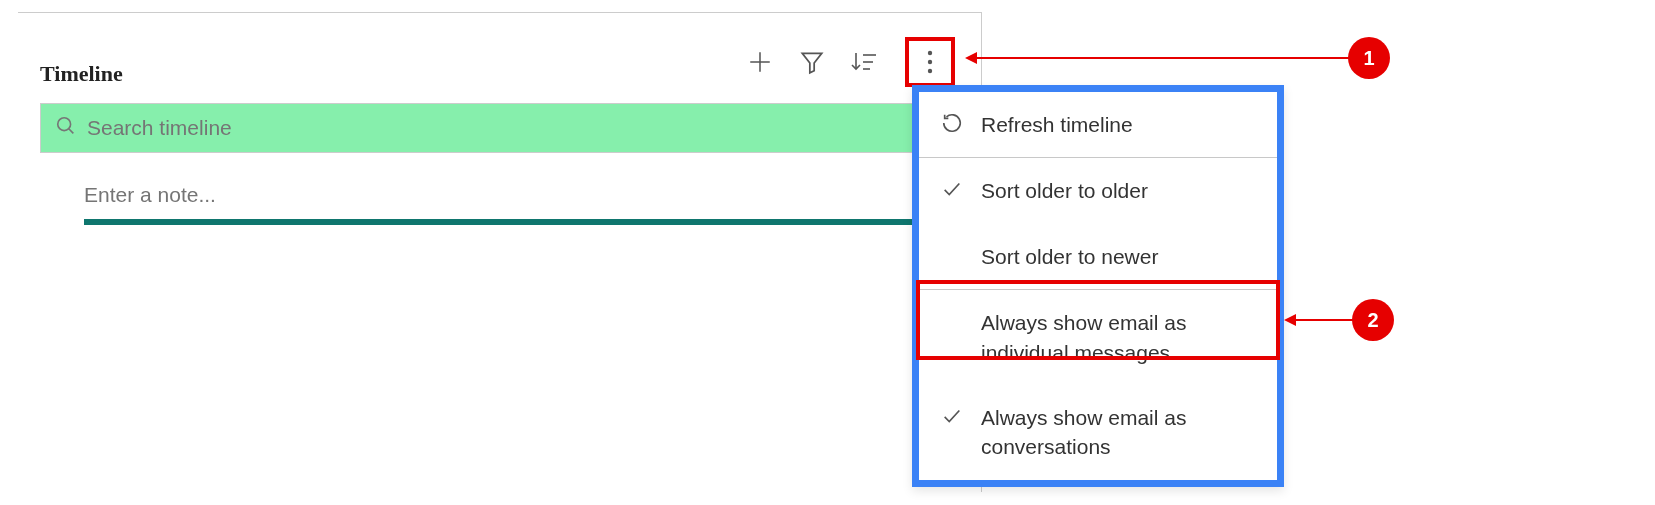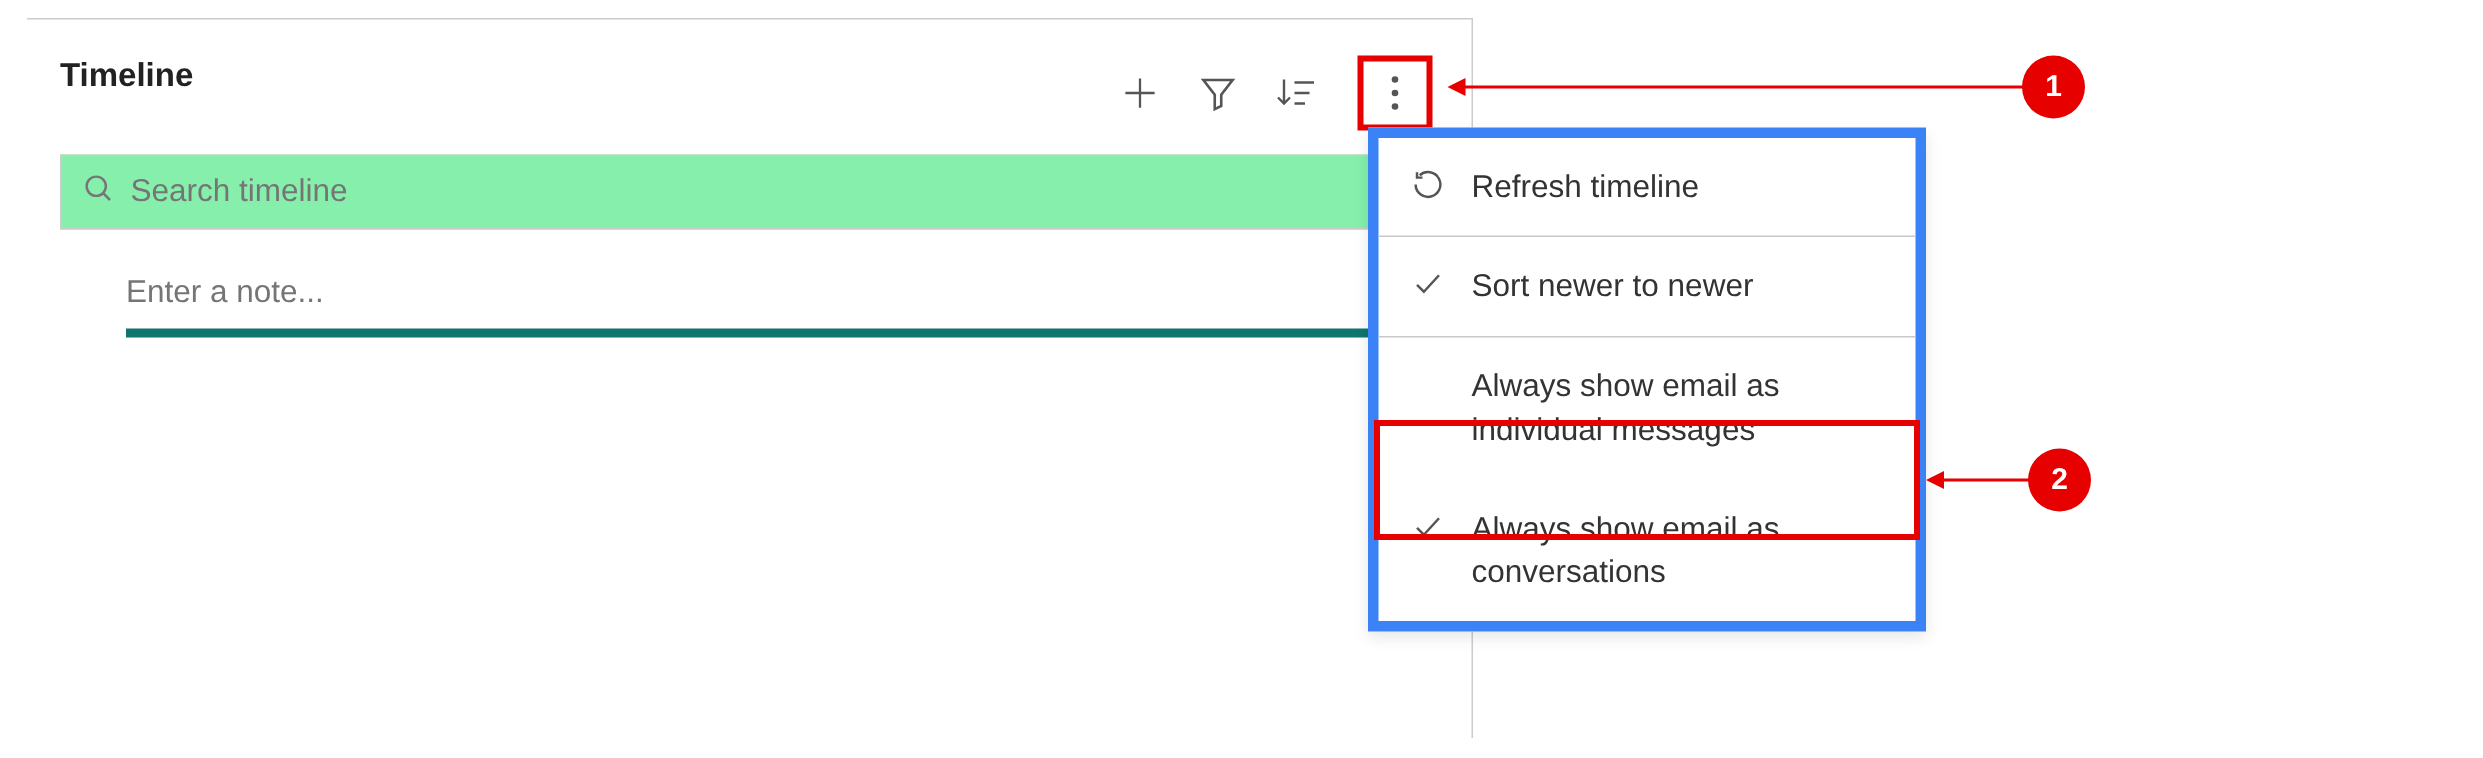--- a/index.html
+++ b/index.html
@@ -17,23 +17,24 @@
       width: 964px;
       height: 480px;
       border: 1px solid #ccc;
       border-left: none;
       border-bottom: none;
       padding: 24px 26px 0 22px;
       background: #fff;
     }
     .panel-header {
       display: flex;
-      align-items: flex-start;
+      align-items: flex-end;
       justify-content: space-between;
       margin-bottom: 16px;
+      font-family: Liberation Serif, serif;
     }
     .panel-title {
       font-size: 22px;
       font-weight: 600;
       color: #222;
     }
     .toolbar {
       display: flex;
       align-items: center;
       gap: 22px;
@@ -219,21 +220,25 @@
       <span>Refresh timeline</span>
     </div>
   </div>
   <div class="dropdown-section">
     <div class="dropdown-item">
       <span class="item-icon">
         <svg width="22" height="22" viewBox="0 0 24 24" fill="none" stroke="currentColor" stroke-width="1.8">
             <polyline points="4,13 9,18 20,6"></polyline>
           </svg>
       </span>
-      <span>Sort newer to newer</span>
+      <span>Sort older to older</span>
+    </div>
+    <div class="dropdown-item">
+      <span class="no-icon"></span>
+      <span>Sort older to newer</span>
     </div>
   </div>
   <div class="dropdown-section">
     <div class="dropdown-item">
       <span class="no-icon"></span>
       <span>Always show email as individual messages</span>
     </div>
     <div class="dropdown-item">
       <span class="item-icon">
         <svg width="22" height="22" viewBox="0 0 24 24" fill="none" stroke="currentColor" stroke-width="1.8">

